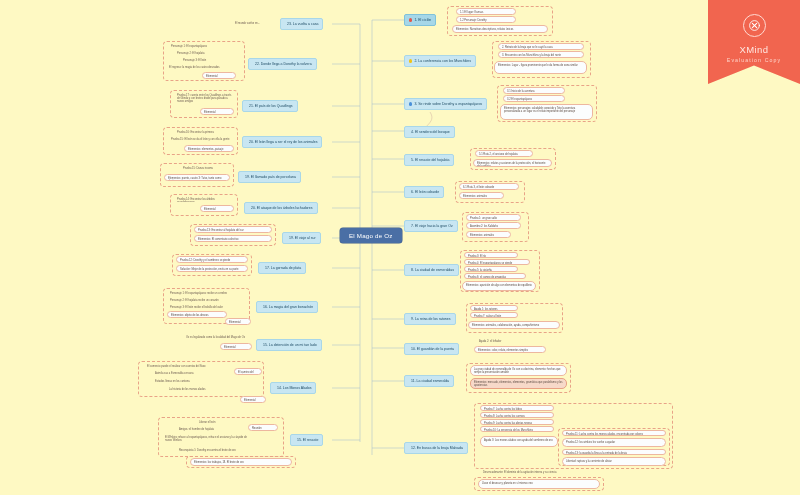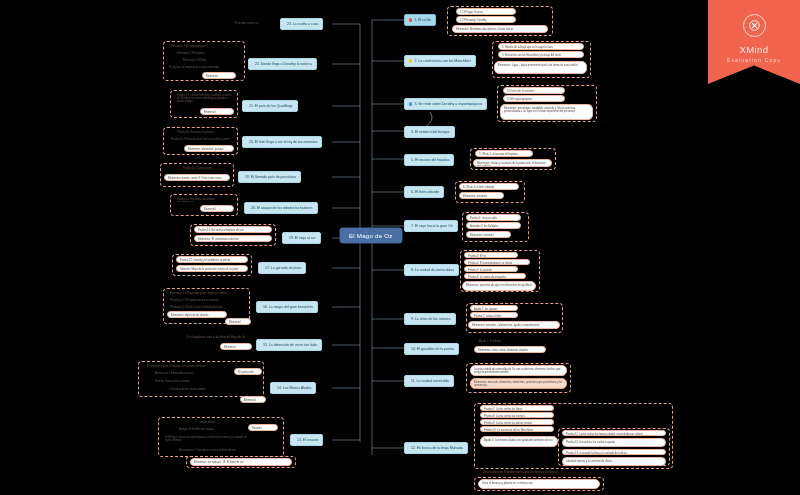--- a/index.html
+++ b/index.html
@@ -5,21 +5,21 @@
   html, body {
     margin: 0; padding: 0;
     width: 800px; height: 495px;
     overflow: hidden;
     background: #eef5f9;
     font-family: "Liberation Sans", sans-serif;
   }
   #canvas {
     position: relative;
     width: 800px; height: 495px;
-    background: #000000;
+    background: #fef9c3;
   }
   svg.links {
     position: absolute; left: 0; top: 0;
     width: 800px; height: 495px;
     pointer-events: none;
   }
   
   .root {
     position: absolute;
     background: #4a6fa5;

